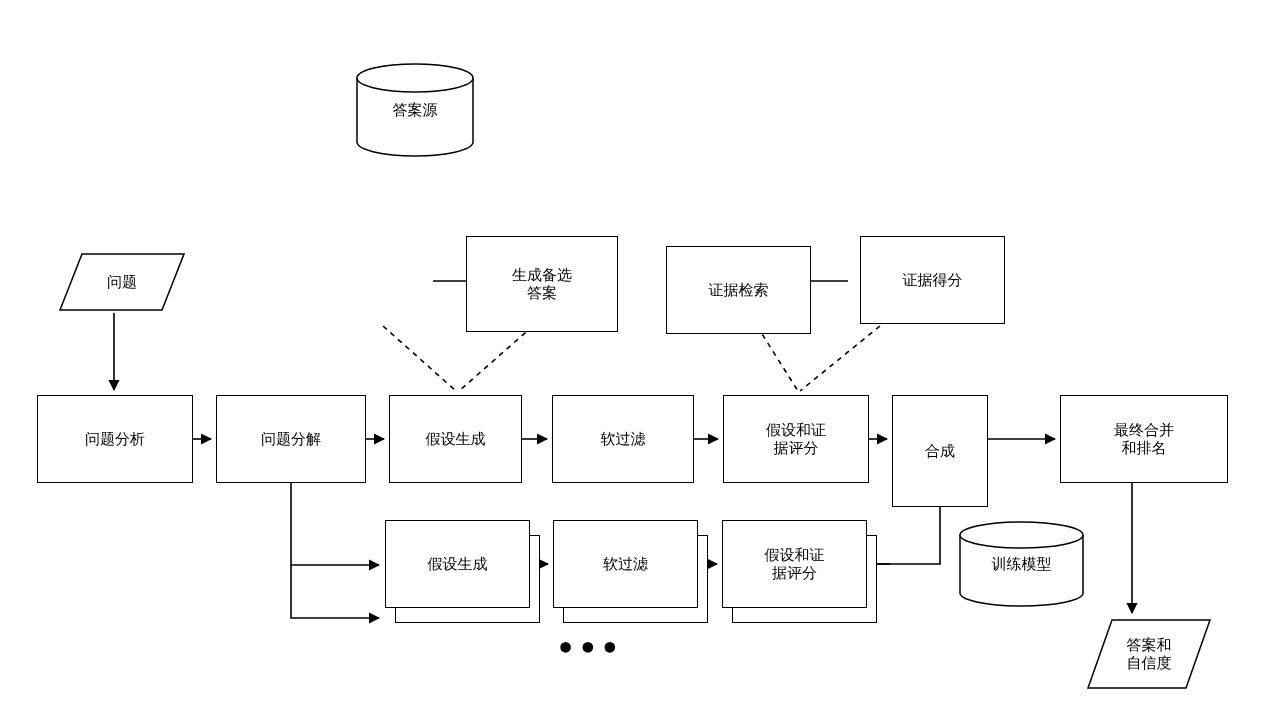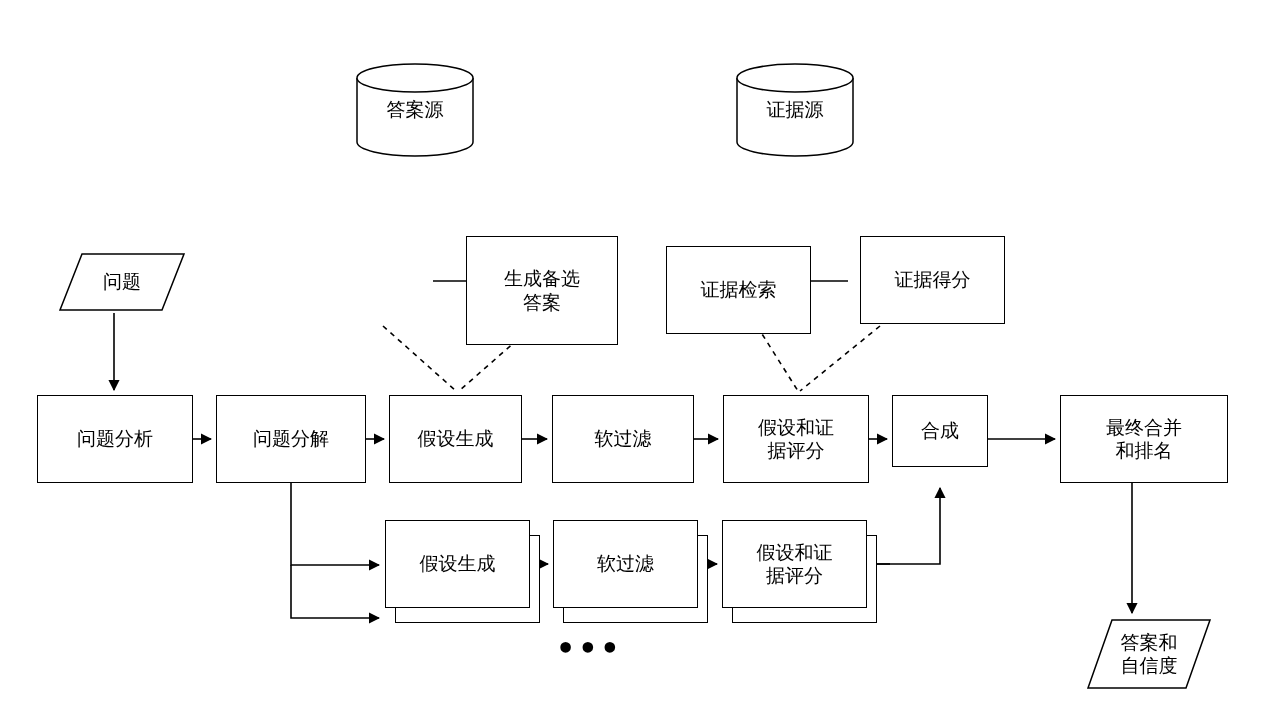--- a/index.html
+++ b/index.html
@@ -24,21 +24,21 @@
     pointer-events: none;
   }
   .node {
     position: absolute;
     box-sizing: border-box;
     display: flex;
     align-items: center;
     justify-content: center;
     text-align: center;
     color: #000000;
-    font-size: 19px;
+    font-size: 15px;
     line-height: 1.22;
     white-space: pre-line;
   }
   .box {
     border: 1.4px solid #000000;
     background: #ffffff;
   }
   .stack-back {
     position: absolute;
     box-sizing: border-box;
@@ -128,29 +128,22 @@
   </svg>
 
   <div class="node cyl" style="left:355px; top:62px; width:120px; height:96px;">
     <svg class="cyl-shape" viewBox="0 0 120 96" preserveAspectRatio="none">
       <path d="M 2 16 L 2 80 A 58 14 0 0 0 118 80 L 118 16" fill="#ffffff" stroke="#000000" stroke-width="1.5"></path>
       <ellipse cx="60" cy="16" rx="58" ry="14" fill="#ffffff" stroke="#000000" stroke-width="1.5"></ellipse>
     </svg>
     <span class="cyl-label">答案源</span>
   </div>
 
-  <div class="node cyl" style="left:735px; top:62px; width:120px; height:96px;">
-    <svg class="cyl-shape" viewBox="0 0 120 96" preserveAspectRatio="none">
-      <path d="M 2 16 L 2 80 A 58 14 0 0 0 118 80 L 118 16" fill="#ffffff" stroke="#000000" stroke-width="1.5"></path>
-      <ellipse cx="60" cy="16" rx="58" ry="14" fill="#ffffff" stroke="#000000" stroke-width="1.5"></ellipse>
-    </svg>
-    <span class="cyl-label">证据源</span>
-  </div>
-
-  <div class="node box" style="left:466px; top:236px; width:152px; height:109px;">
+
+  <div class="node box" style="left:466px; top:236px; width:152px; height:96px;">
     <span>生成备选
 答案</span>
   </div>
   <div class="node box" style="left:666px; top:236px; width:145px; height:88px;margin-top:10px;">
     <span>证据检索</span>
   </div>
   <div class="node box" style="left:848px; top:236px; width:145px; height:88px;margin-left:12px;">
     <span>证据得分</span>
   </div>
 
@@ -170,21 +163,21 @@
   <div class="node box" style="left:389px; top:395px; width:133px; height:88px;">
     <span>假设生成</span>
   </div>
   <div class="node box" style="left:552px; top:395px; width:142px; height:88px;">
     <span>软过滤</span>
   </div>
   <div class="node box" style="left:723px; top:395px; width:146px; height:88px;">
     <span>假设和证
 据评分</span>
   </div>
-  <div class="node box" style="left:892px; top:395px; width:96px; height:72px;">
+  <div class="node box" style="left:892px; top:395px; width:96px; height:112px;">
     <span>合成</span>
   </div>
   <div class="node box" style="left:1060px; top:395px; width:168px; height:88px;">
     <span>最终合并
 和排名</span>
   </div>
 
   <div class="stack-back" style="left:395px; top:535px; width:145px; height:88px;"></div>
   <div class="node box" style="left:385px; top:520px; width:145px; height:88px;">
     <span>假设生成</span>
@@ -194,20 +187,27 @@
   <div class="node box" style="left:553px; top:520px; width:145px; height:88px;">
     <span>软过滤</span>
   </div>
 
   <div class="stack-back" style="left:732px; top:535px; width:145px; height:88px;"></div>
   <div class="node box" style="left:722px; top:520px; width:145px; height:88px;">
     <span>假设和证
 据评分</span>
   </div>
 
+  <div class="node cyl" style="left:958px; top:520px; width:127px; height:88px;">
+    <svg class="cyl-shape" viewBox="0 0 127 88" preserveAspectRatio="none">
+      <path d="M 2 15 L 2 73 A 61.5 13 0 0 0 125 73 L 125 15" fill="#ffffff" stroke="#000000" stroke-width="1.5"></path>
+      <ellipse cx="63.5" cy="15" rx="61.5" ry="13" fill="#ffffff" stroke="#000000" stroke-width="1.5"></ellipse>
+    </svg>
+    <span class="cyl-label">训练模型</span>
+  </div>
 
   <div class="node para" style="left:1086px; top:618px; width:126px; height:72px;justify-content:center;">
     <svg class="para-shape" viewBox="0 0 126 72" preserveAspectRatio="none">
       <polygon points="26,2 124,2 100,70 2,70" fill="#ffffff" stroke="#000000" stroke-width="1.5"></polygon>
     </svg>
     <span class="para-label">答案和
 自信度</span>
   </div>
 
   <div class="ellipsis" style="left:556px; top:634px;">•••</div>

